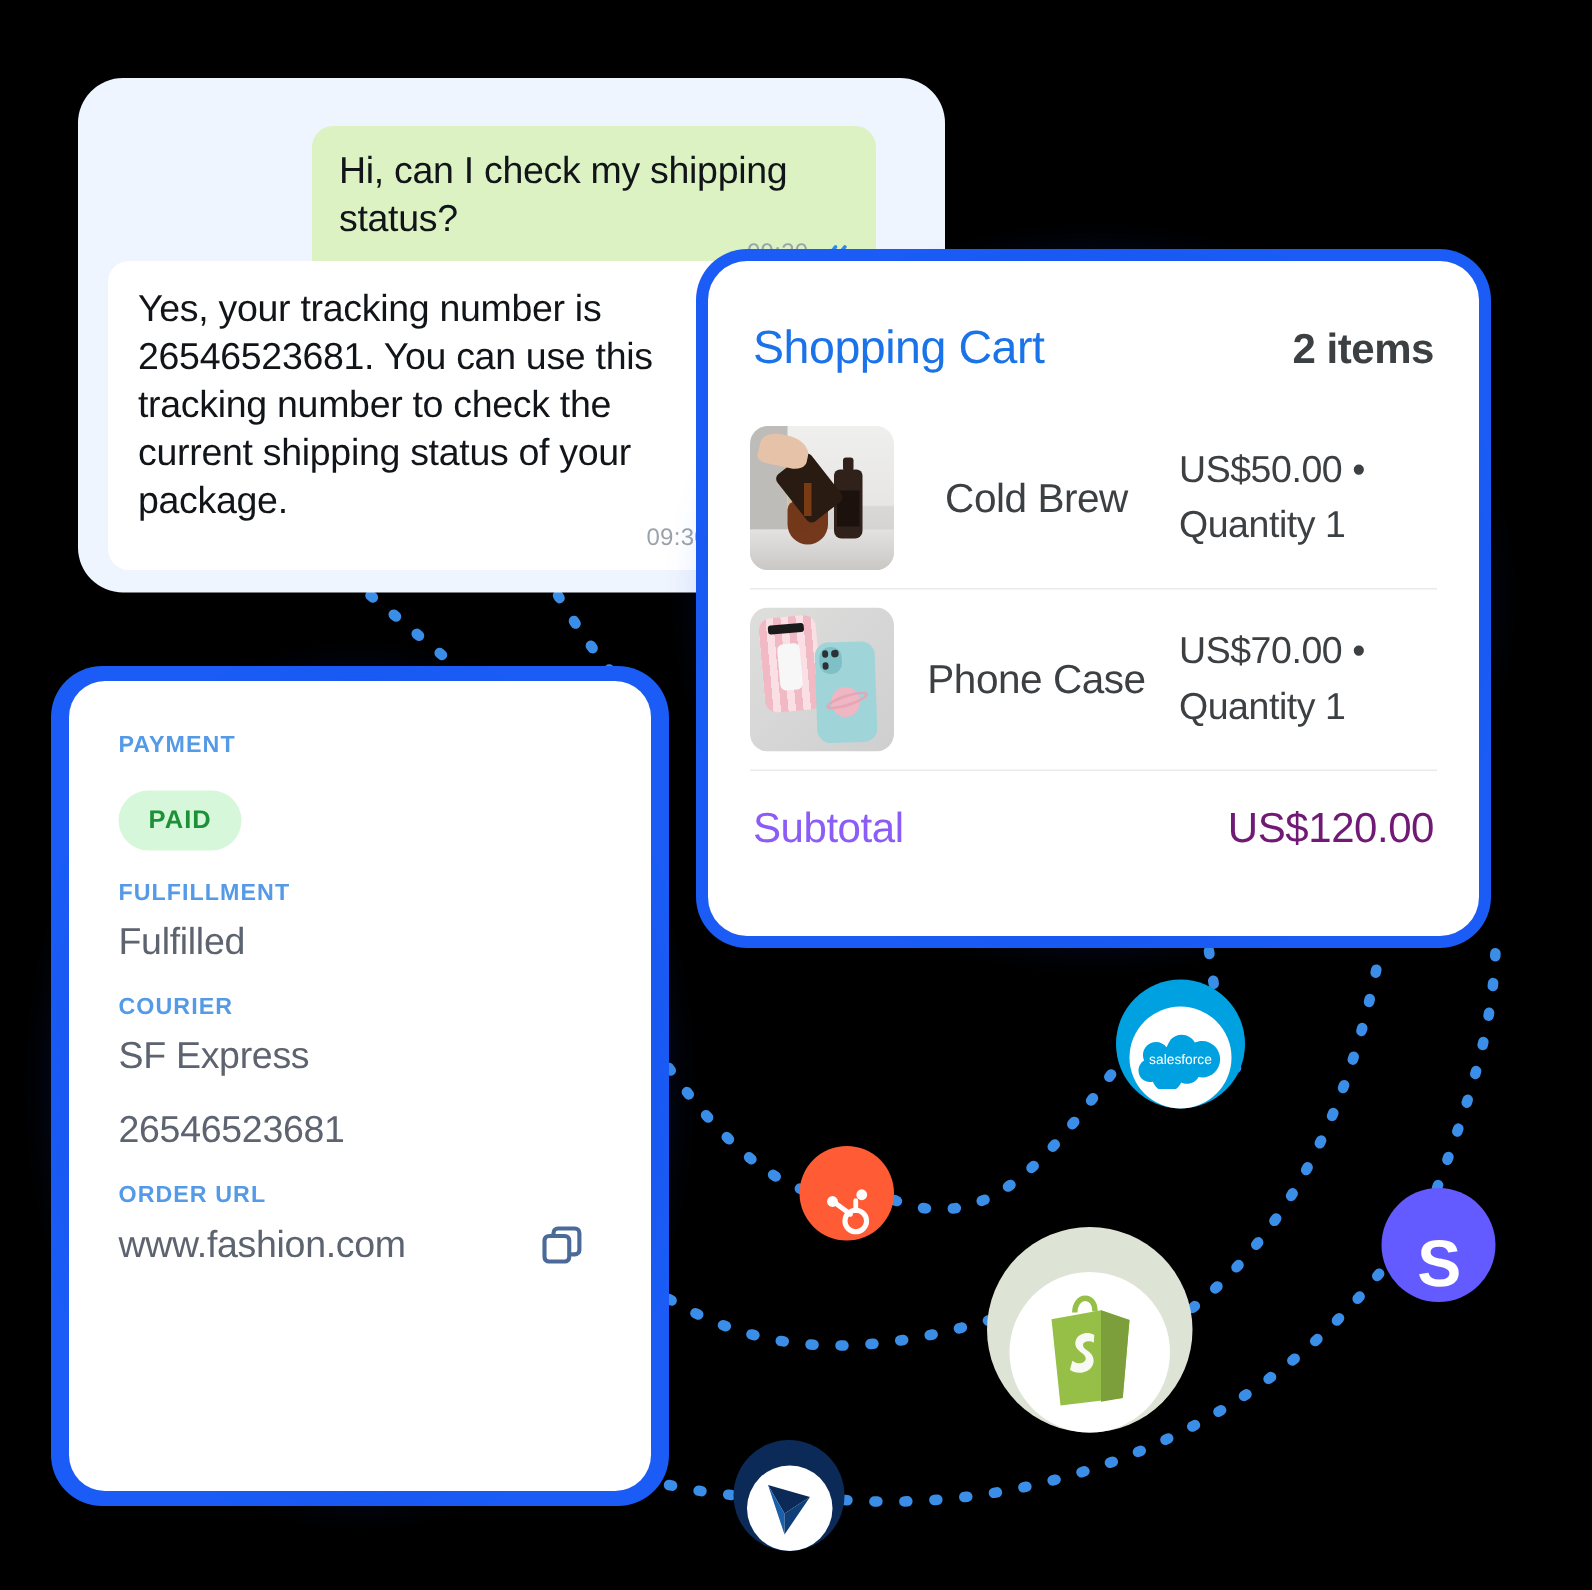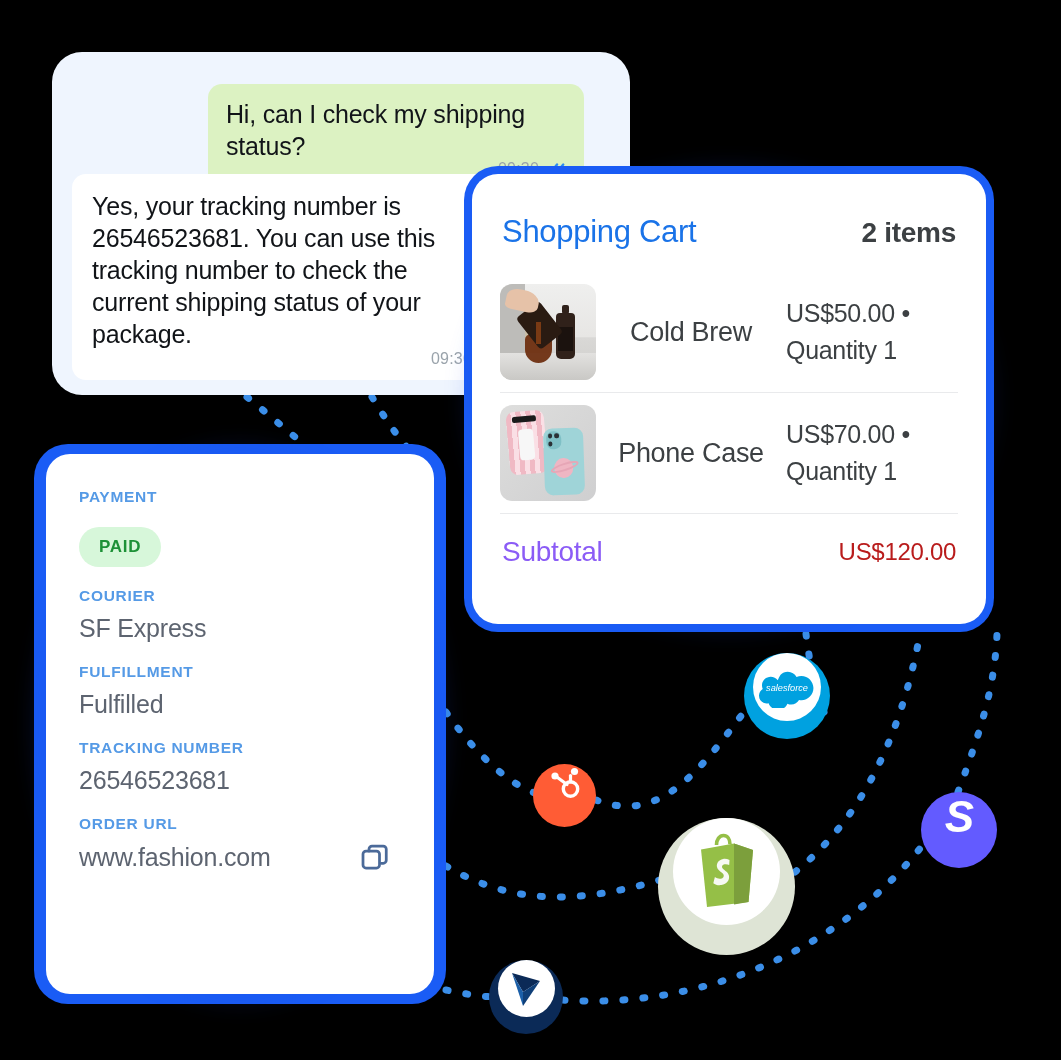--- a/index.html
+++ b/index.html
@@ -190,21 +190,21 @@
   }
 
   .subtotal-row {
     display: flex;
     align-items: center;
     justify-content: space-between;
     padding: 22px 2px 0 2px;
   }
 
   .subtotal-label { font-size: 28px; color: #8b5cf6; letter-spacing: -0.3px; }
-  .subtotal-value { font-size: 24px; color: #b91c1c; letter-spacing: -0.3px; }
+  .subtotal-value { font-size: 28px; color: #701a75; letter-spacing: -0.3px; }
 
   
   .cb-bg { position:absolute; inset:0; background: linear-gradient(#efefee 0%, #e7e6e4 55%, #d9d8d6 56%, #cfcecb 100%); }
   .cb-wall { position:absolute; left:0; top:0; width:26%; height:72%; background:#bdbcb9; }
   .cb-col { position:absolute; left:26%; top:22%; width:16%; height:50%; background:#cbbfa8; }
   .cb-counter { position:absolute; left:0; bottom:0; width:100%; height:28%; background:linear-gradient(#e3e2e0,#c9c8c5); }
   .cb-bottle { position:absolute; left:58%; top:30%; width:20%; height:48%; background:#30211a; border-radius:4px 4px 5px 5px; }
   .cb-bottle::before { content:""; position:absolute; left:32%; top:-16%; width:36%; height:18%; background:#30211a; border-radius:2px; }
   .cb-label { position:absolute; left:12%; top:30%; width:76%; height:52%; background:#1b120e; }
   .cb-glass { position:absolute; left:26%; top:52%; width:28%; height:30%; background:#6e2f11; border-radius:6px 6px 14px 14px; opacity:.95; }
@@ -287,23 +287,22 @@
     z-index: 4;
     pointer-events: none;
   }
 
   
   .badge {
     position: absolute;
     border-radius: 50%;
     z-index: 12;
     display: flex;
-    align-items: flex-start;
+    align-items: flex-end;
     justify-content: center;
-    font-style: italic;
   }
 
   .badge-salesforce {
     left: 744px; top: 653px;
     width: 86px; height: 86px;
     background: #00a1e0;
   }
   .badge-salesforce .inner {
     width: 68px; height: 68px; border-radius: 50%;
     background: #ffffff;
@@ -456,31 +455,30 @@
   <div class="glow order-glow"></div>
 
   <div class="order-card">
 
     <div class="field">
       <div class="field-label">PAYMENT</div>
       <span class="badge-paid">PAID</span>
     </div>
 
     <div class="field">
+      <div class="field-label">FULFILLMENT</div>
+      <div class="field-value">Fulfilled</div>
+    </div>
+
+    <div class="field">
       <div class="field-label">COURIER</div>
       <div class="field-value">SF Express</div>
     </div>
 
     <div class="field">
-      <div class="field-label">FULFILLMENT</div>
-      <div class="field-value">Fulfilled</div>
-    </div>
-
-    <div class="field">
-      <div class="field-label">TRACKING NUMBER</div>
       <div class="field-value">26546523681</div>
     </div>
 
     <div class="field">
       <div class="field-label">ORDER URL</div>
       <div class="url-row">
         <div class="field-value">www.fashion.com</div>
         <svg class="copy-icon" viewBox="0 0 24 24" fill="none">
           <rect x="2.4" y="7.2" width="13.2" height="13.6" rx="2.4" stroke="#4b6a99" stroke-width="2.2"></rect>
           <path d="M7.2 7.2 V5.6 a2.4 2.4 0 0 1 2.4 -2.4 h9 a2.4 2.4 0 0 1 2.4 2.4 v9

